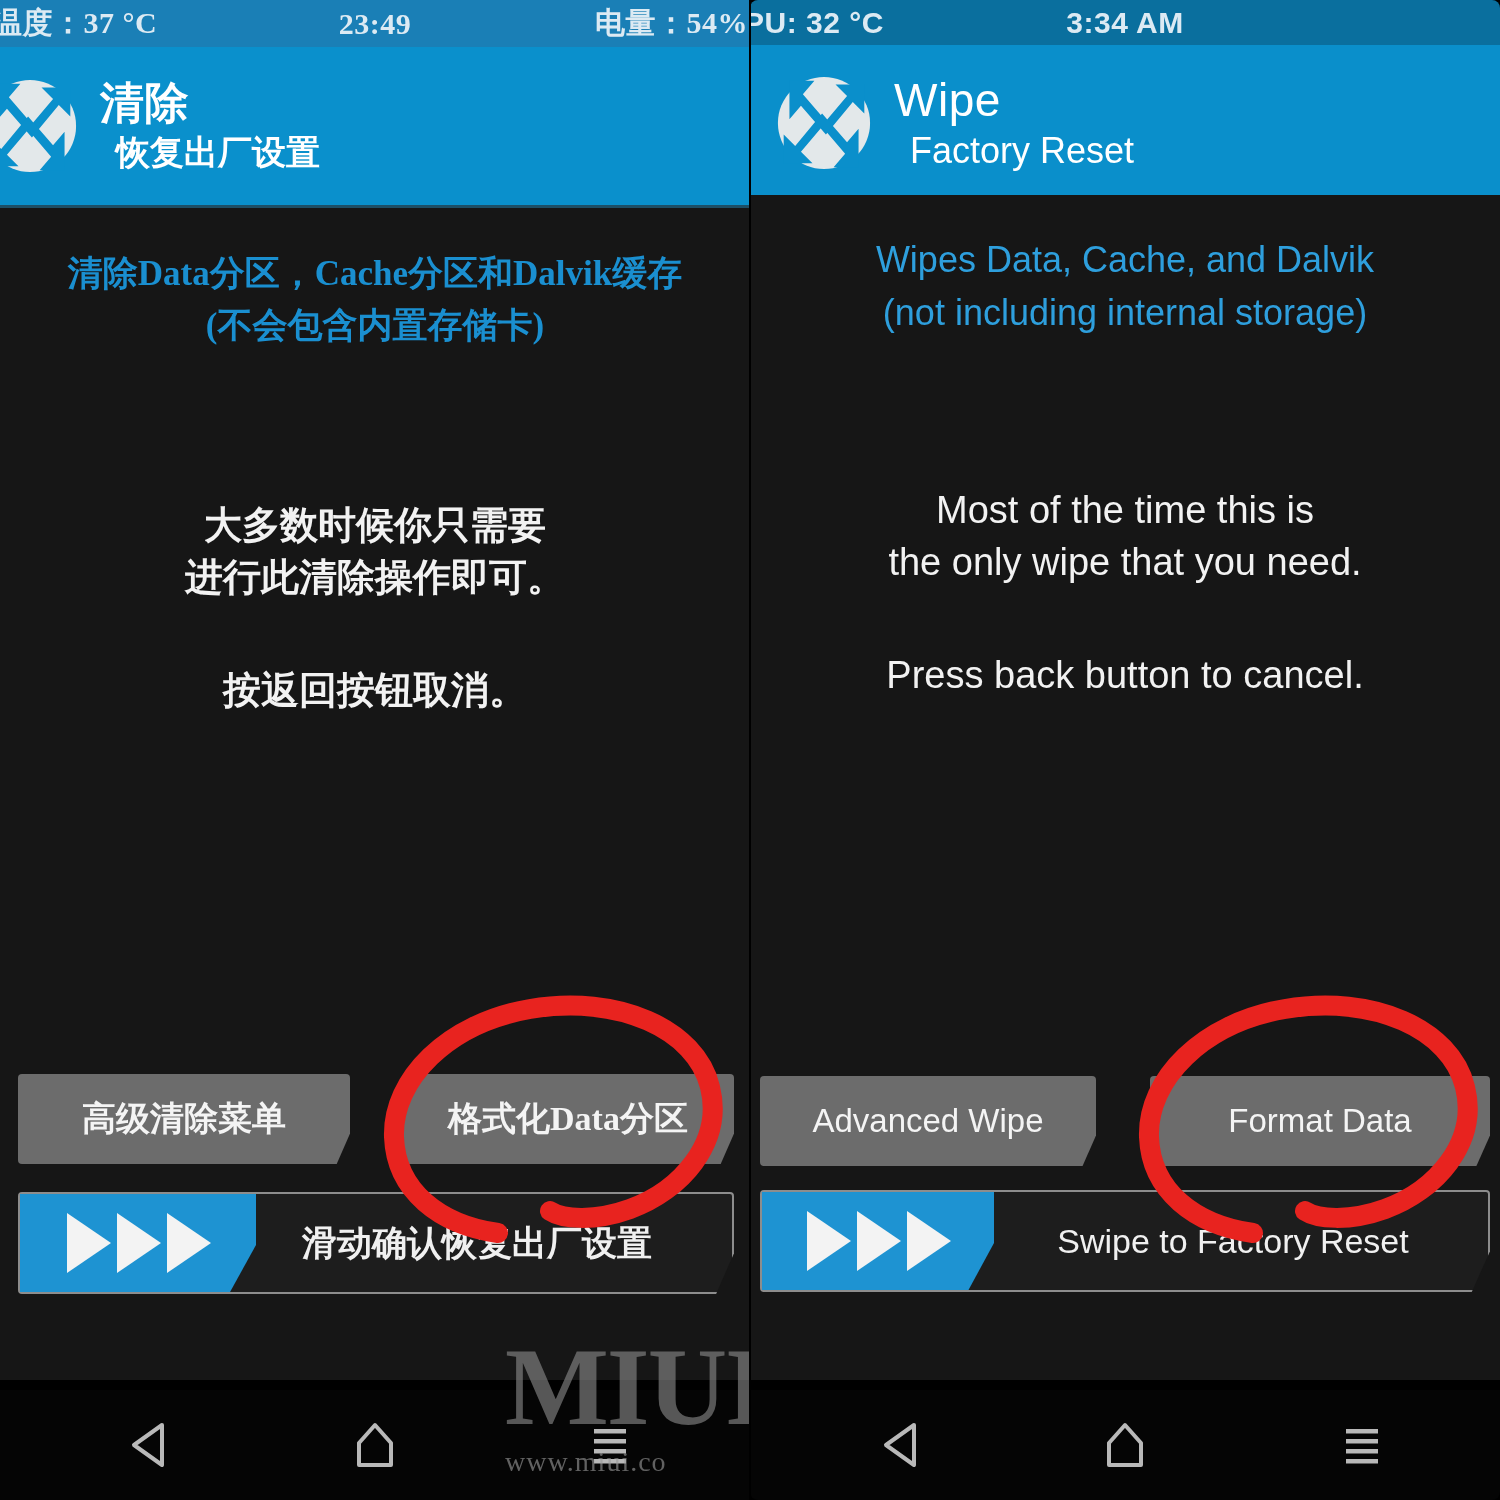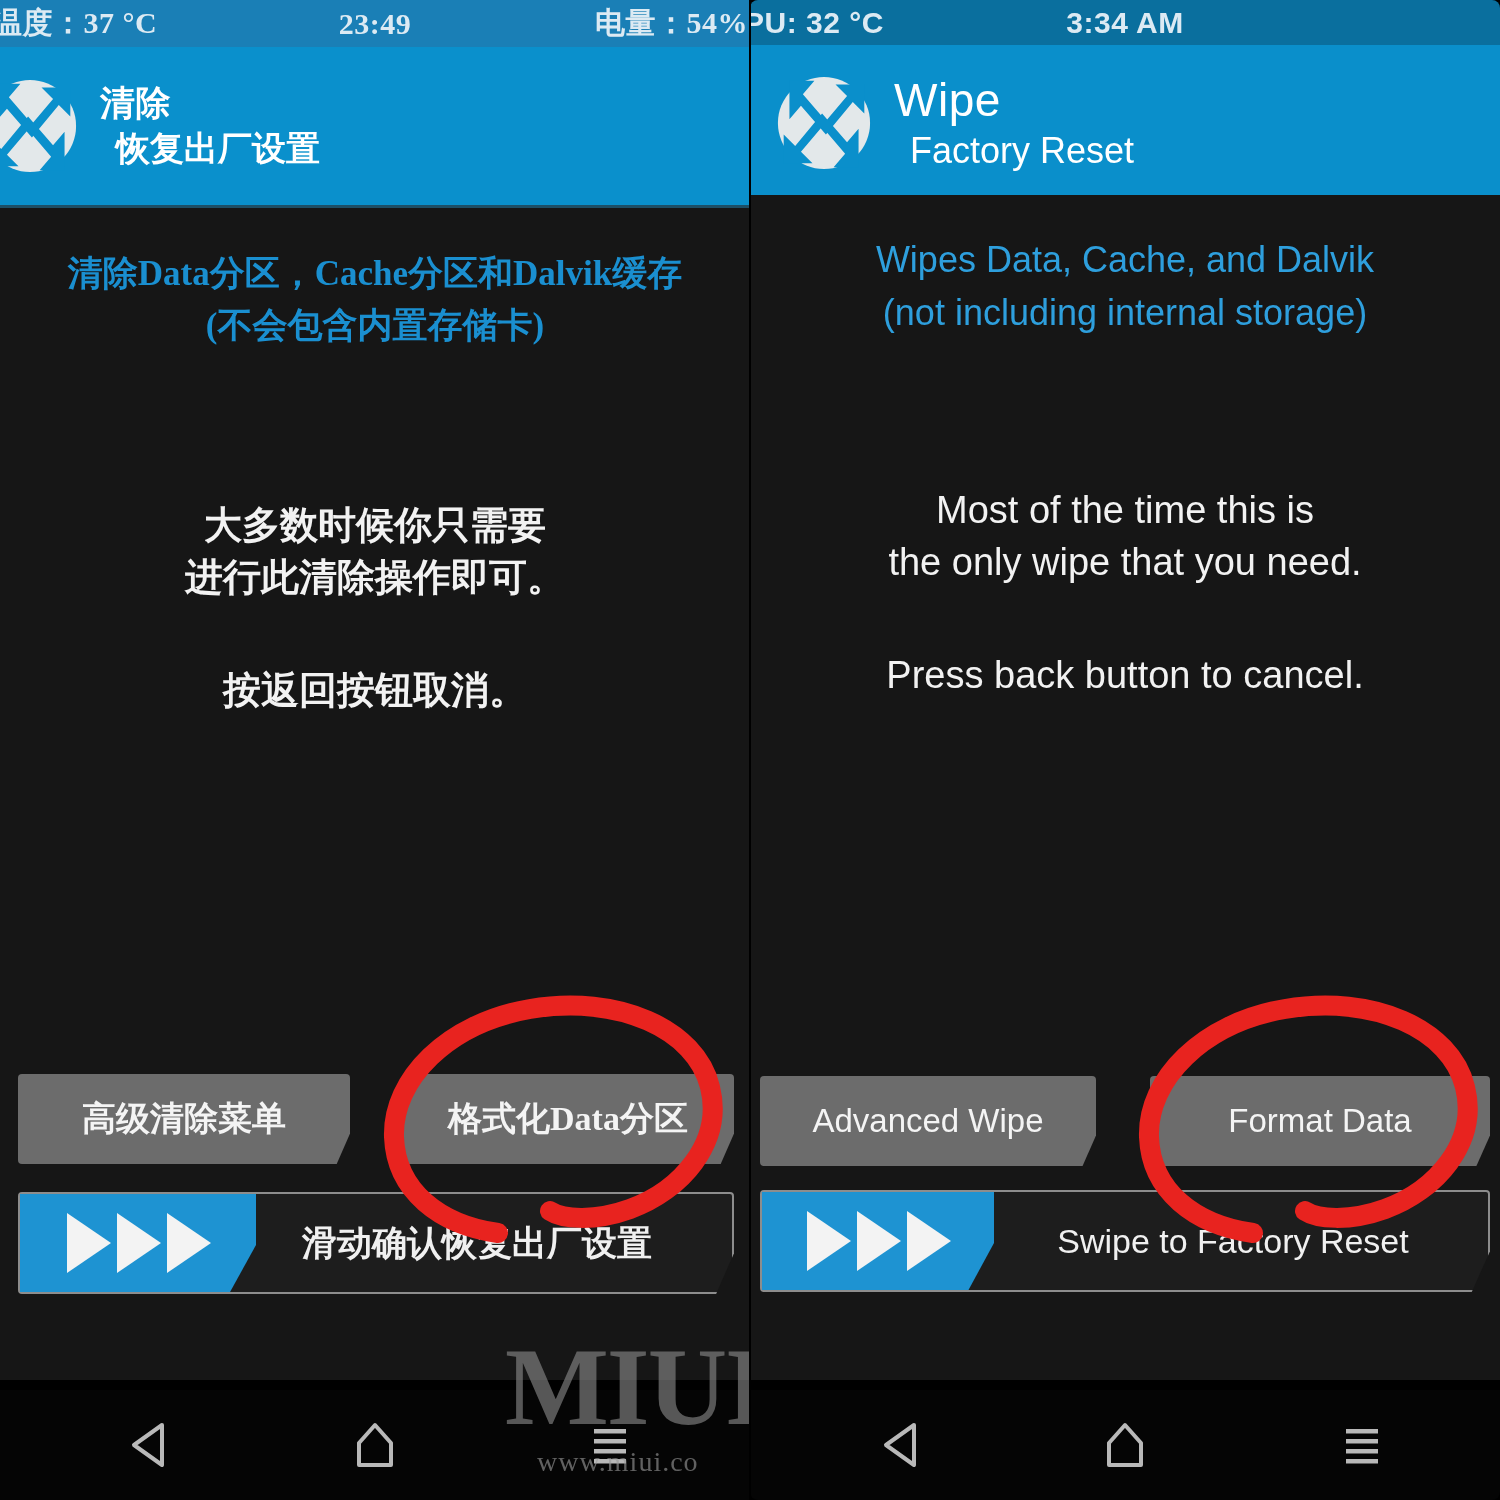--- a/index.html
+++ b/index.html
@@ -77,21 +77,21 @@
   .header-text {
     margin-left: 22px;
     color: #ffffff;
     line-height: 1.05;
   }
   .header-title {
     font-size: 46px;
     font-weight: 400;
     letter-spacing: 0.5px;
   }
-  .panel-left .header-title { font-size: 35px; font-weight: 700; }
+  .panel-left .header-title { font-size: 44px; font-weight: 700; }
   .header-sub {
     font-size: 36px;
     font-weight: 400;
     margin-top: 8px;
     margin-left: 16px;
   }
   .panel-left .header-sub { font-size: 34px; font-weight: 700; }
 
   
   .content {
@@ -250,21 +250,20 @@
     letter-spacing: -2px;
     line-height: 1;
     color: #8a8a8a;
   }
   .wm-url {
     font-size: 28px;
     letter-spacing: 1px;
     margin-top: 4px;
     color: #9a9a9a;
     white-space: nowrap;
-    margin-left: 32px;
   }
 
   
   .annot {
     position: absolute;
     pointer-events: none;
   }
   .annot svg { display: block; overflow: visible; }
 
   .divider {

